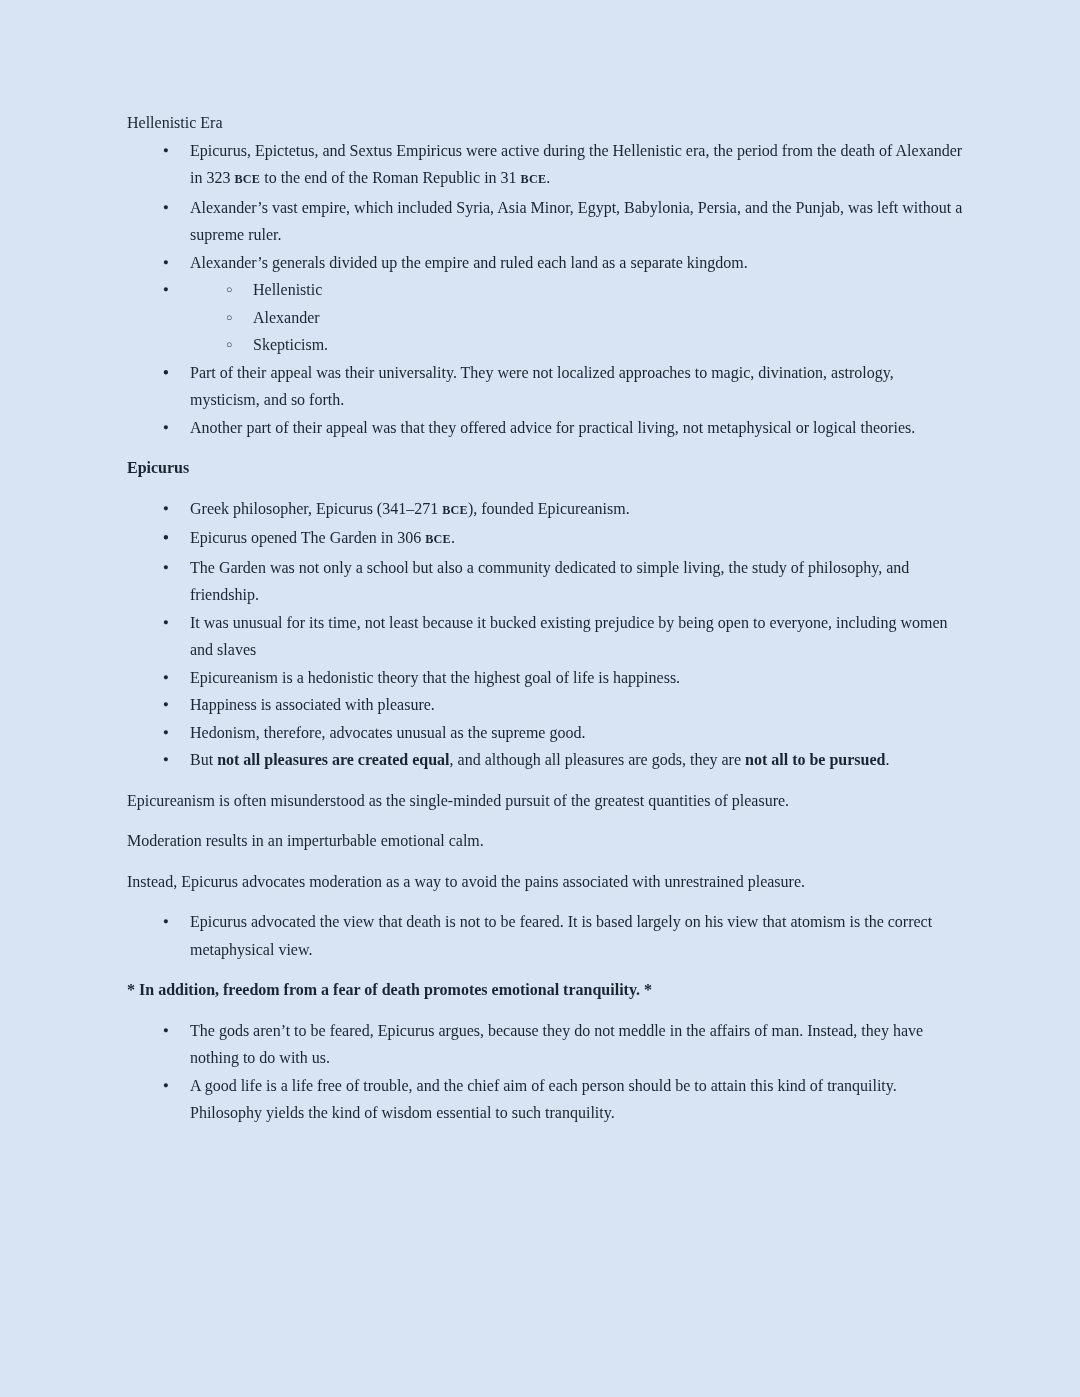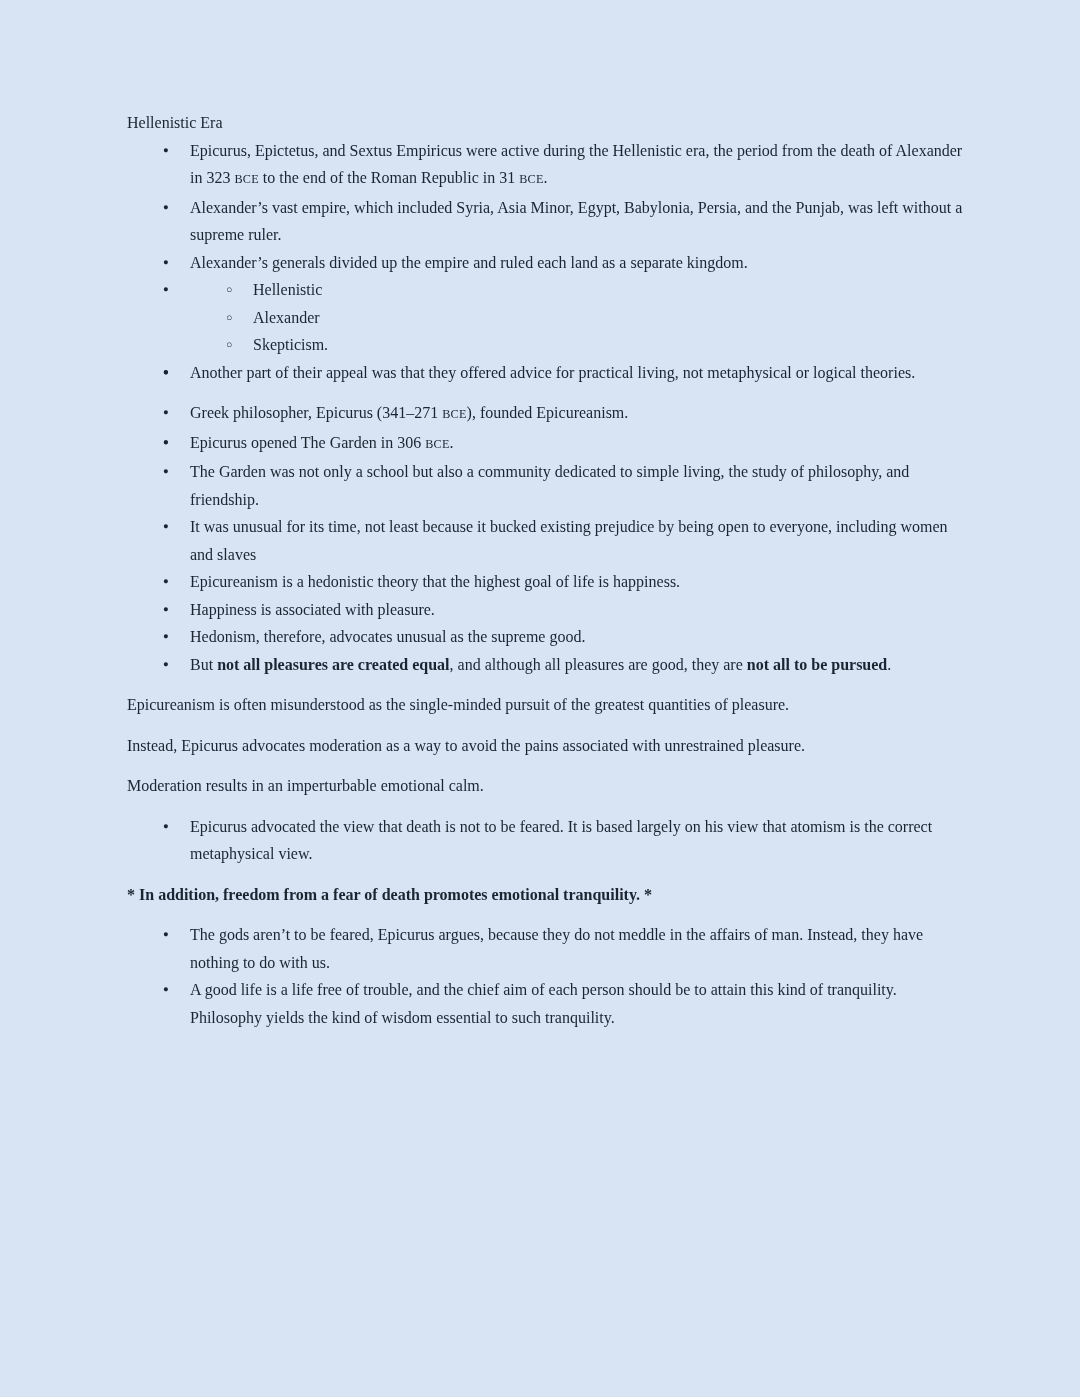--- a/index.html
+++ b/index.html
@@ -44,53 +44,54 @@
     position: absolute;
     left: 36px;
     top: 0;
     width: 20px;
     font-size: 9.5px;
     line-height: 27.5px;
     text-align: left;
   }
   li.li.lvl2 .bullet { left: 99px; font-size: 10.5px; }
   .b { font-weight: bold; }
-  .sc { font-size: 0.76em; letter-spacing: 0.02em; }
+  .sc { font-size: 0.76em; letter-spacing: 0.02em; font-weight: bold; }
 </style>
 </head>
 <body>
 
 <div class="doc-page">
     <p class="block para"><span>Hellenistic Era</span></p>
     <ul class="block list">
       <li class="li lvl1"><span class="bullet">●</span><span><span>Epicurus, Epictetus, and Sextus Empiricus were active during the Hellenistic era, the period from the death of Alexander in 323 </span><span class="sc">BCE</span><span> to the end of the Roman Republic in 31 </span><span class="sc">BCE</span><span>.</span></span></li>
       <li class="li lvl1"><span class="bullet">●</span><span><span>Alexander’s vast empire, which included Syria, Asia Minor, Egypt, Babylonia, Persia, and the Punjab, was left without a supreme ruler.</span></span></li>
       <li class="li lvl1"><span class="bullet">●</span><span><span>Alexander’s generals divided up the empire and ruled each land as a separate kingdom.</span></span></li>
       <li class="li lvl1"><span class="bullet">●</span></li>
       <li class="li lvl2"><span class="bullet">○</span><span><span>Hellenistic</span></span></li>
       <li class="li lvl2"><span class="bullet">○</span><span><span>Alexander</span></span></li>
       <li class="li lvl2"><span class="bullet">○</span><span><span>Skepticism.</span></span></li>
       <li class="li lvl1"><span class="bullet">●</span></li>
-      <li class="li lvl1"><span class="bullet">●</span></li>
+      <li class="li lvl1"><span class="bullet">●</span><span><span>Part of their appeal was their universality. They were not localized approaches to magic, divination, astrology, mysticism, and so forth.</span></span></li>
       <li class="li lvl1"><span class="bullet">●</span><span><span>Another part of their appeal was that they offered advice for practical living, not metaphysical or logical theories.</span></span></li>
     </ul>
+    <p class="block para b"><span>Epicurus</span></p>
     <ul class="block list">
       <li class="li lvl1"><span class="bullet">●</span><span><span>Greek philosopher, Epicurus (341–271 </span><span class="sc">BCE</span><span>), founded Epicureanism.</span></span></li>
       <li class="li lvl1"><span class="bullet">●</span></li>
       <li class="li lvl1"><span class="bullet">●</span><span><span>Epicurus opened The Garden in 306 </span><span class="sc">BCE</span><span>.</span></span></li>
       <li class="li lvl1"><span class="bullet">●</span><span><span>The Garden was not only a school but also a community dedicated to simple living, the study of philosophy, and friendship.</span></span></li>
       <li class="li lvl1"><span class="bullet">●</span><span><span>It was unusual for its time, not least because it bucked existing prejudice by being open to everyone, including women and slaves</span></span></li>
       <li class="li lvl1"><span class="bullet">●</span><span><span>Epicureanism is a hedonistic theory that the highest goal of life is happiness.</span></span></li>
       <li class="li lvl1"><span class="bullet">●</span><span><span>Happiness is associated with pleasure.</span></span></li>
       <li class="li lvl1"><span class="bullet">●</span><span><span>Hedonism, therefore, advocates unusual as the supreme good.</span></span></li>
-      <li class="li lvl1"><span class="bullet">●</span><span><span>But </span><span class="b">not all pleasures are created equal</span><span>, and although all pleasures are good, they are </span><span class="b">not all to be pursued</span><span>.</span></span></li>
+      <li class="li lvl1"><span class="bullet">●</span><span><span>But </span><span class="b">not all pleasures are created equal</span><span>, and although all pleasures are gods, they are </span><span class="b">not all to be pursued</span><span>.</span></span></li>
     </ul>
     <p class="block para"><span>Epicureanism is often misunderstood as the single-minded pursuit of the greatest quantities of pleasure.</span></p>
+    <p class="block para"><span>Moderation results in an imperturbable emotional calm.</span></p>
     <p class="block para"><span>Instead, Epicurus advocates moderation as a way to avoid the pains associated with unrestrained pleasure.</span></p>
-    <p class="block para"><span>Moderation results in an imperturbable emotional calm.</span></p>
     <ul class="block list">
       <li class="li lvl1"><span class="bullet">●</span><span><span>Epicurus advocated the view that death is not to be feared. It is based largely on his view that atomism is the correct metaphysical view.</span></span></li>
     </ul>
     <p class="block para b"><span>*  In addition, freedom from a fear of death promotes emotional tranquility. *</span></p>
     <ul class="block list">
       <li class="li lvl1"><span class="bullet">●</span><span><span>The gods aren’t to be feared, Epicurus argues, because they do not meddle in the affairs of man. Instead, they have nothing to do with us.</span></span></li>
       <li class="li lvl1"><span class="bullet">●</span><span><span>A good life is a life free of trouble, and the chief aim of each person should be to attain this kind of tranquility. Philosophy yields the kind of wisdom essential to such tranquility.</span></span></li>
     </ul>
   </div>
 

